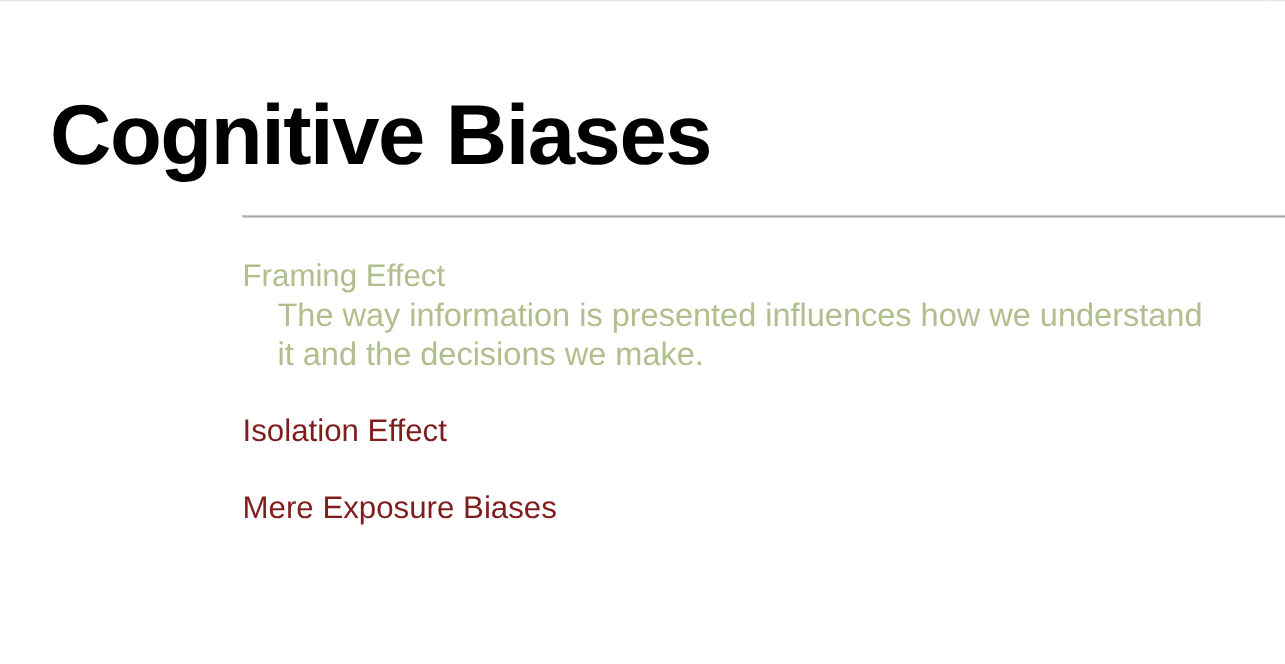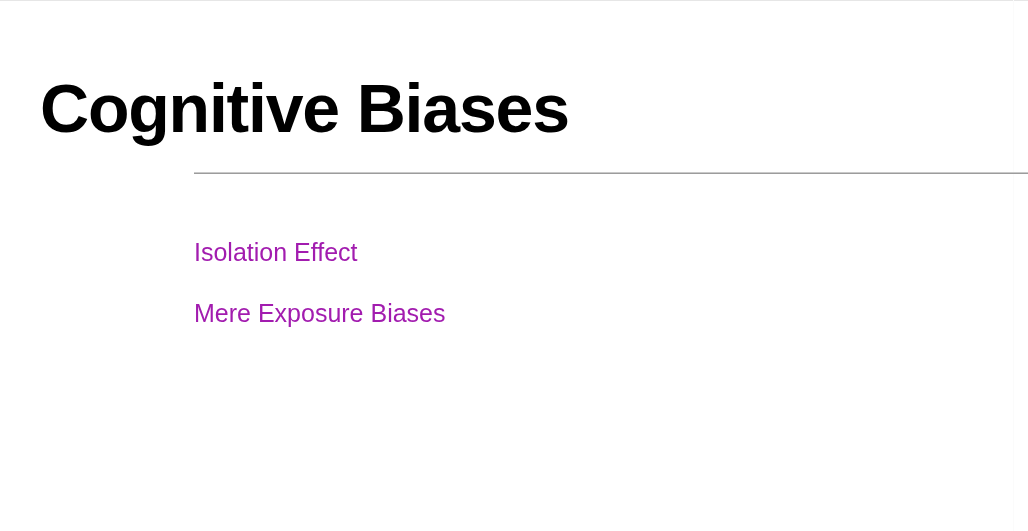--- a/index.html
+++ b/index.html
@@ -73,21 +73,21 @@
   }
 
   .bias-item {
     margin: 0;
     padding: 0;
   }
 
   .bias-title {
     font-size: 25px;
     line-height: 31px;
-    color: #a21caf;
+    color: #7f1d1d;
     white-space: nowrap;
   }
 
   .bias-item.is-active .bias-title {
     color: #b0bf8d;
   }
 
   .bias-desc {
     margin-left: 28px;
     font-size: 26px;
@@ -106,20 +106,27 @@
 
   <div class="slide-top-edge"></div>
   <div class="slide-right-edge"></div>
 
   <h1 class="slide-title">Cognitive Biases</h1>
 
   <div class="divider"></div>
 
   <div class="content">
 
+    <div class="bias-item is-active">
+      <div class="bias-title">Framing Effect</div>
+      <div class="bias-desc">
+        <div>The way information is presented influences how we understand</div>
+        <div>it and the decisions we make.</div>
+      </div>
+    </div>
 
     <div class="spacer-sm"></div>
 
     <div class="bias-item">
       <div class="bias-title">Isolation Effect</div>
     </div>
 
     <div class="spacer-md"></div>
 
     <div class="bias-item">

